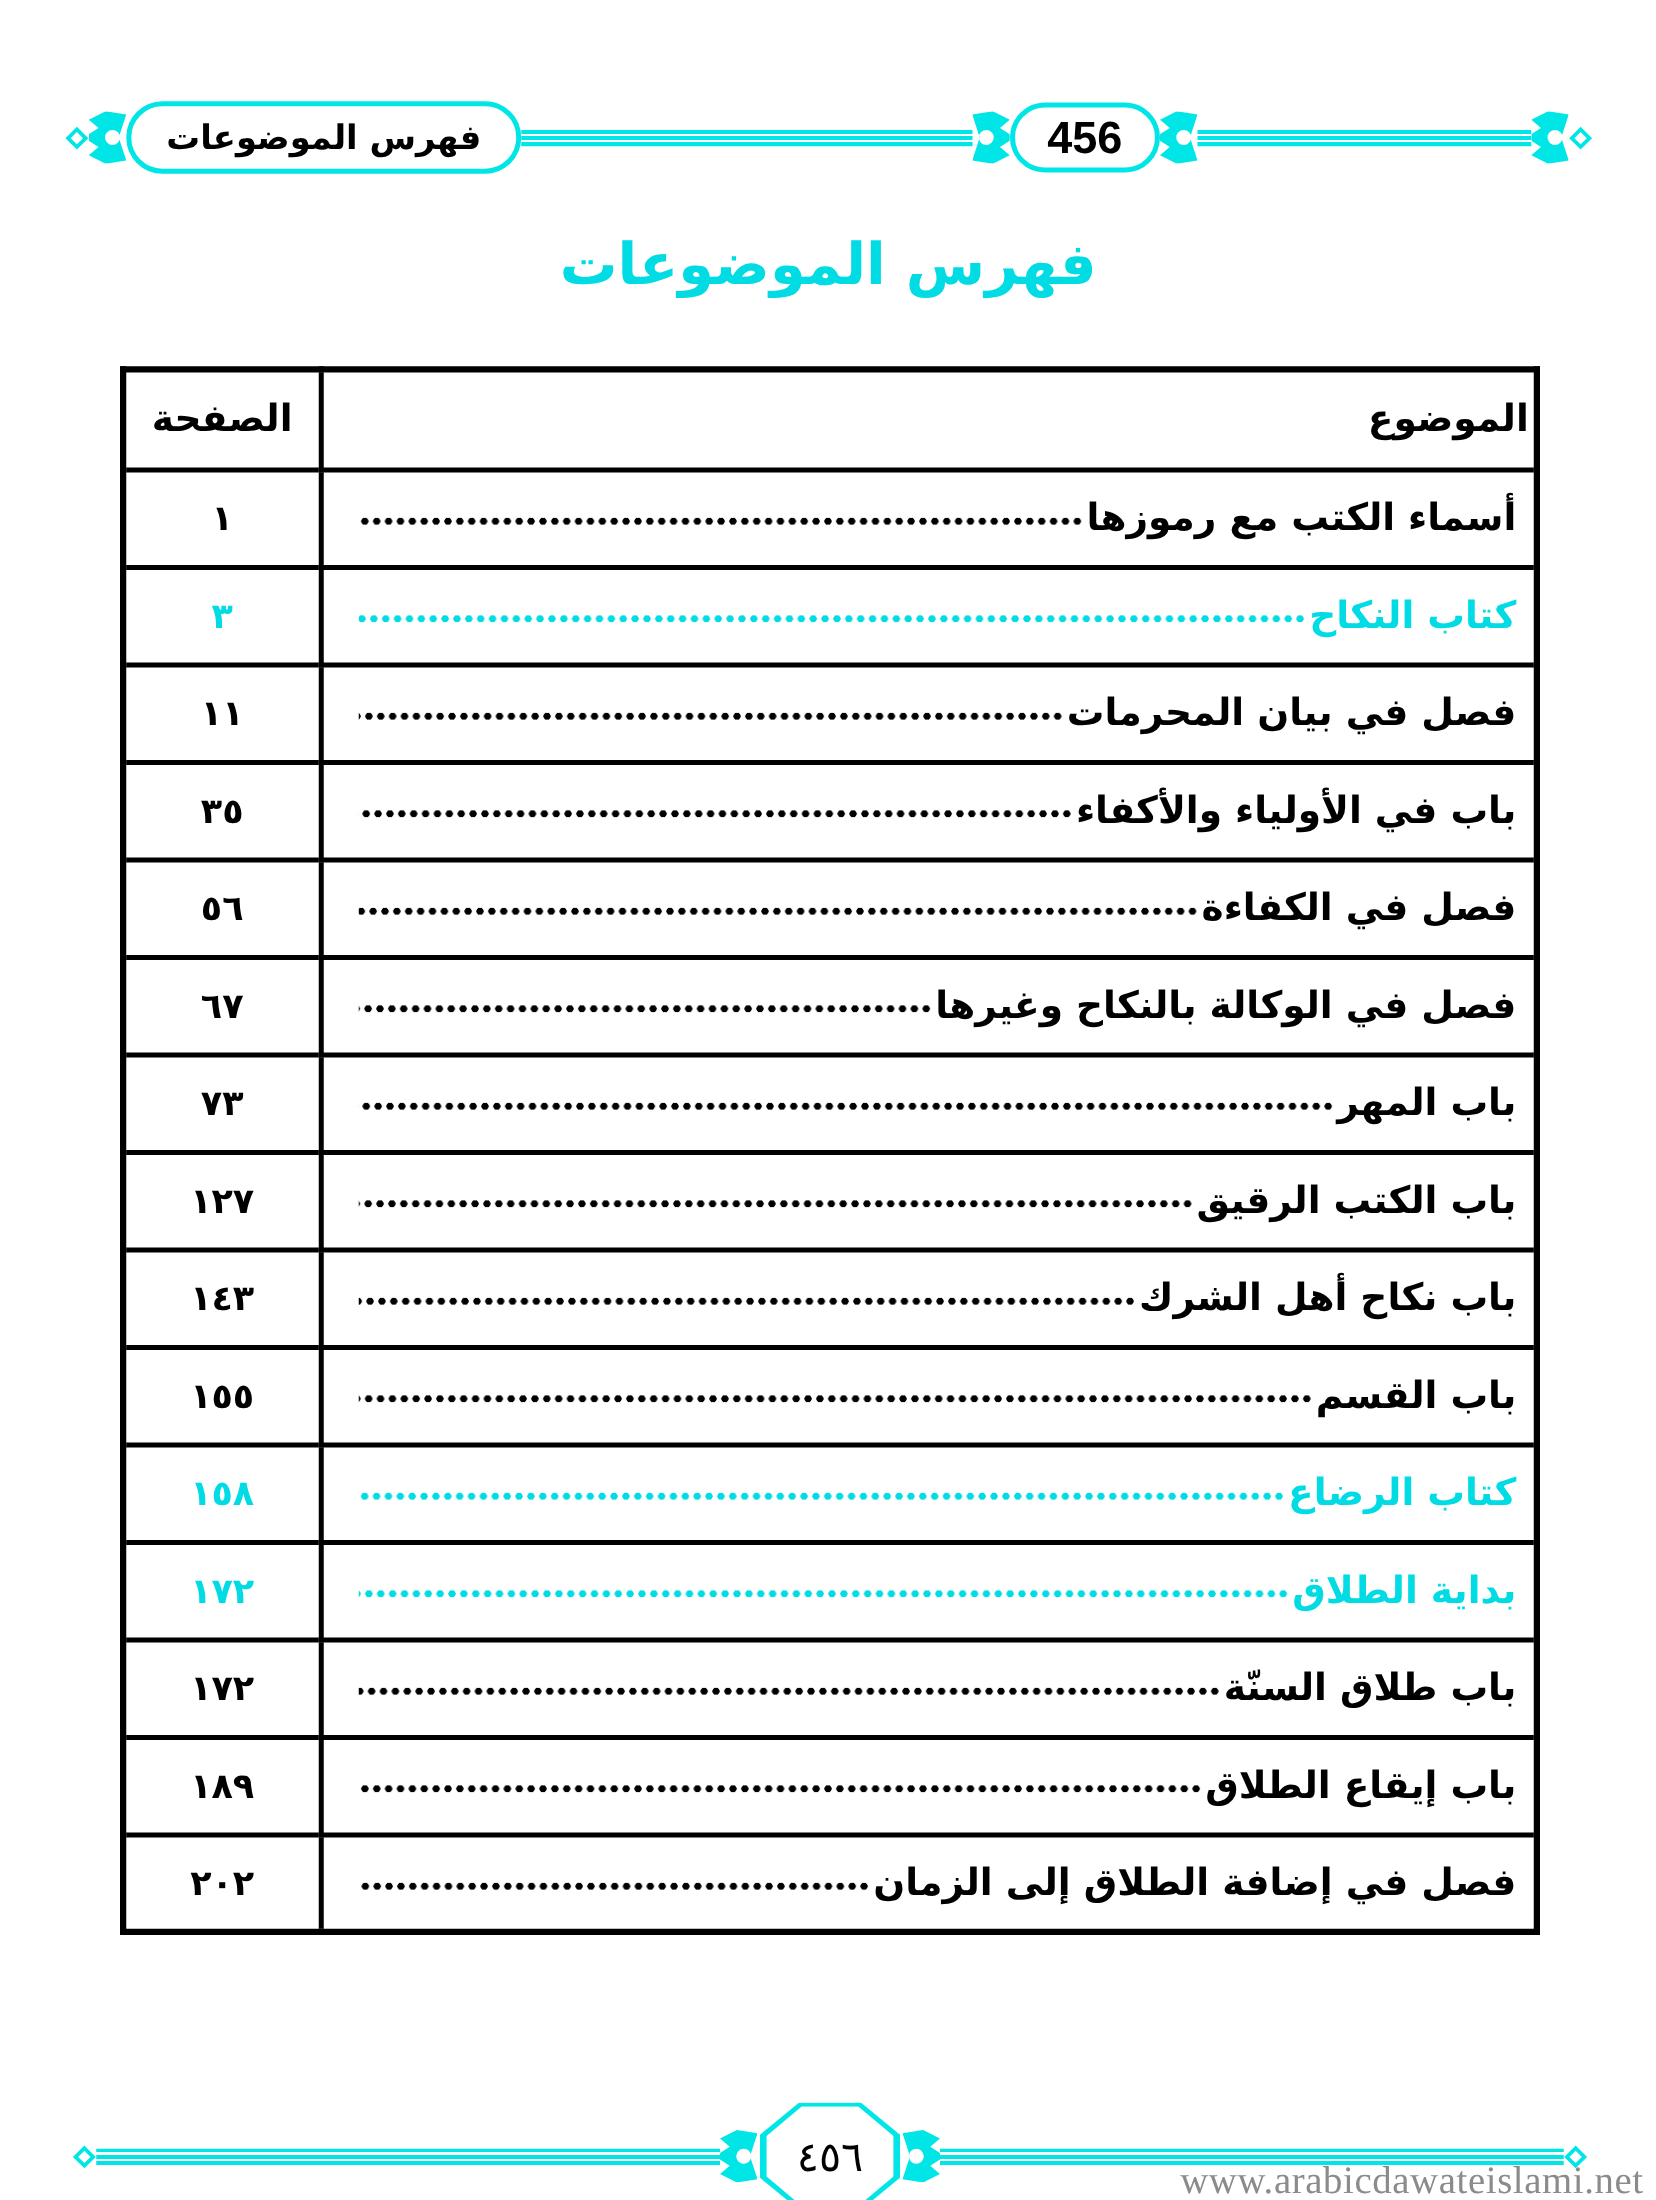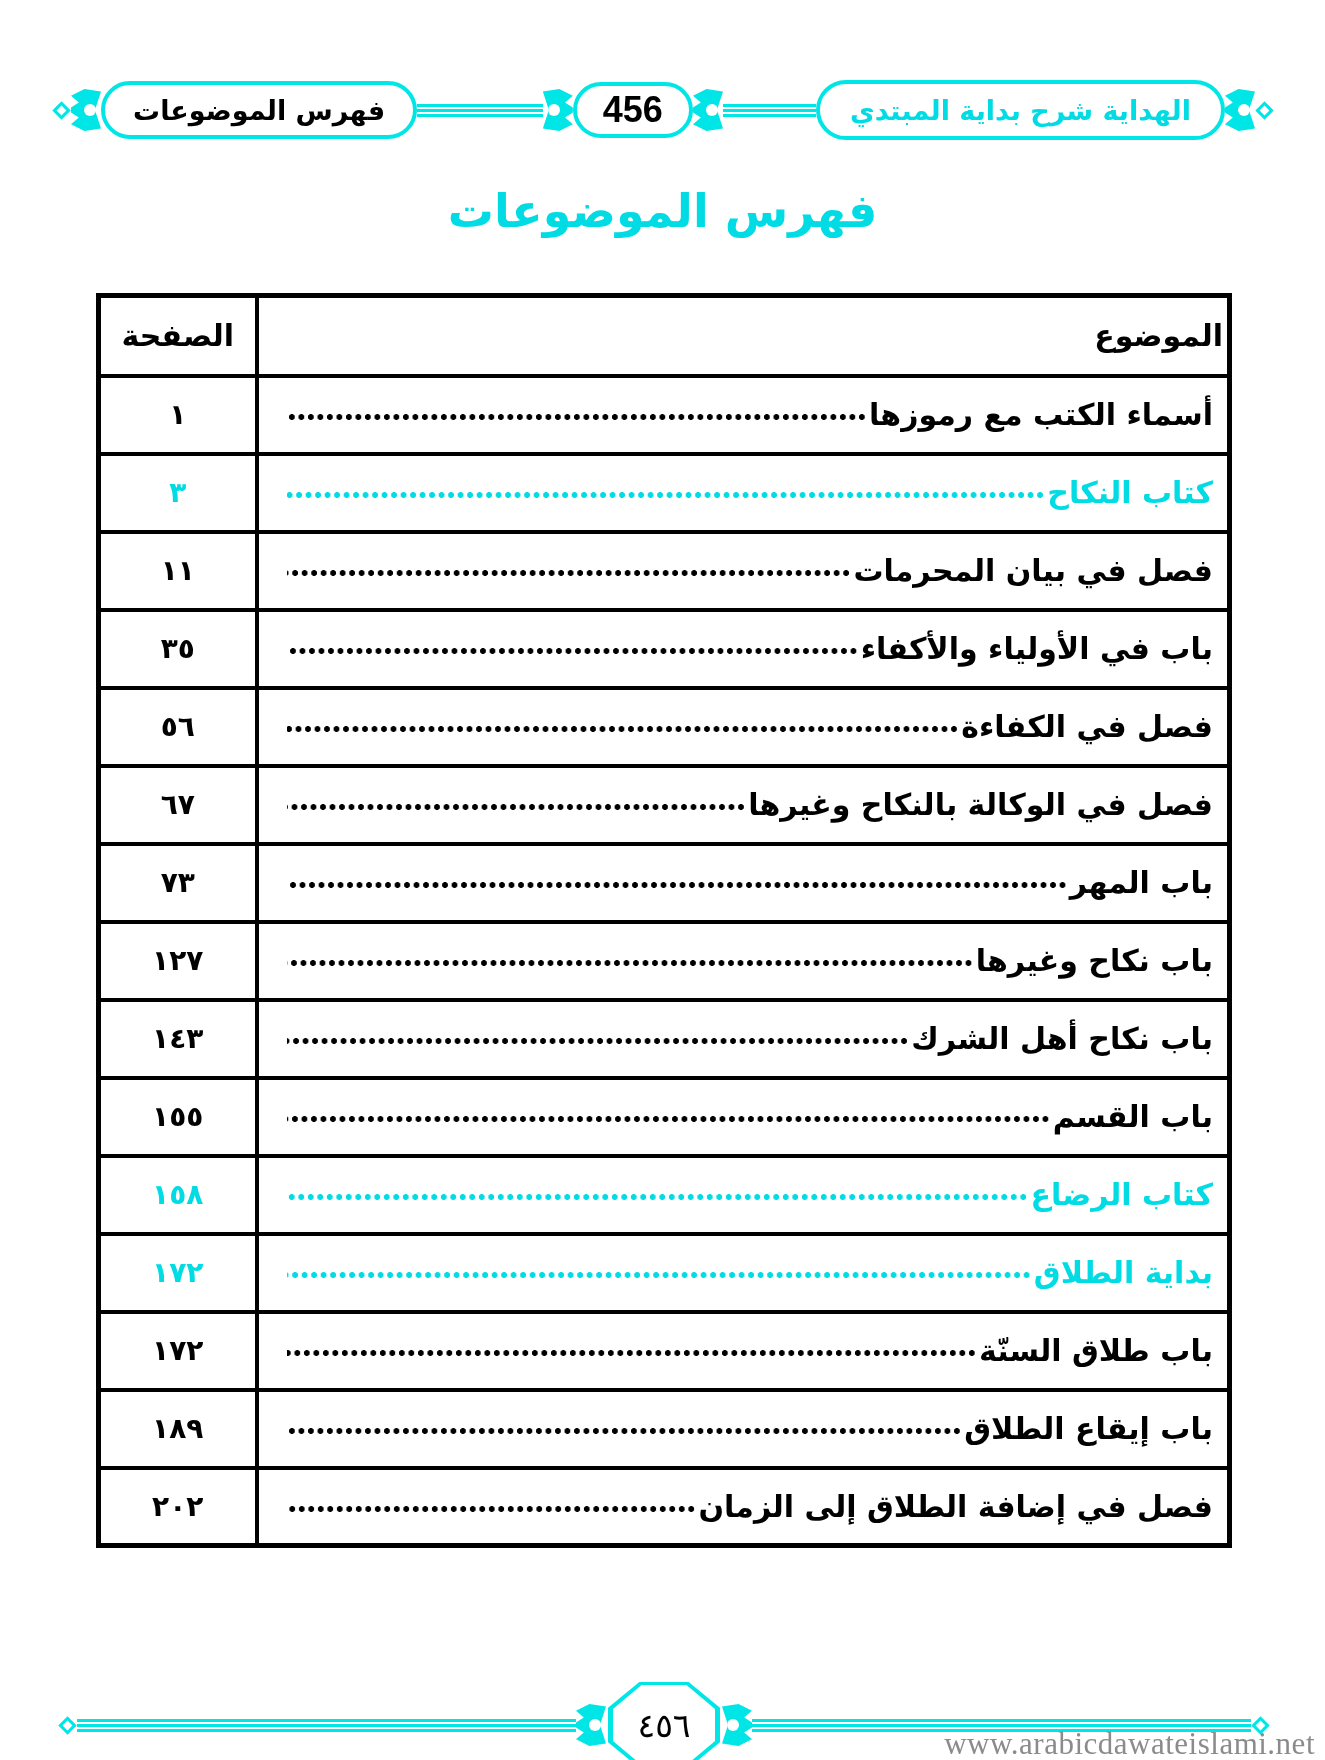--- a/index.html
+++ b/index.html
@@ -81,21 +81,20 @@
     <span class="capsule capsule-badge">فهرس الموضوعات</span>
     <span class="deco-line line-a"></span>
     <span class="tulip">
         <i class="hole"></i>
       </span>
     <span class="capsule capsule-number">456</span>
     <span class="tulip flip">
         <i class="hole"></i>
       </span>
     <span class="deco-line line-b"></span>
-    <span class="capsule capsule-book">الهداية شرح بداية المبتدي</span>
     <span class="tulip flip">
         <i class="hole"></i>
       </span>
     <span class="diamond"></span>
   </div>
 
   <div class="main-title">فهرس الموضوعات</div>
 
   <table class="toc-table">
     <thead>
@@ -164,21 +163,21 @@
         <div class="tline">
           <span class="ttext">باب المهر</span>
           <span class="dots"></span>
         </div>
       </td>
       <td class="page-cell">٧٣</td>
     </tr>
         <tr>
       <td class="topic-cell">
         <div class="tline">
-          <span class="ttext">باب نكاح وغيرها</span>
+          <span class="ttext">باب الكتب الرقيق</span>
           <span class="dots"></span>
         </div>
       </td>
       <td class="page-cell">١٢٧</td>
     </tr>
         <tr>
       <td class="topic-cell">
         <div class="tline">
           <span class="ttext">باب نكاح أهل الشرك</span>
           <span class="dots"></span>

